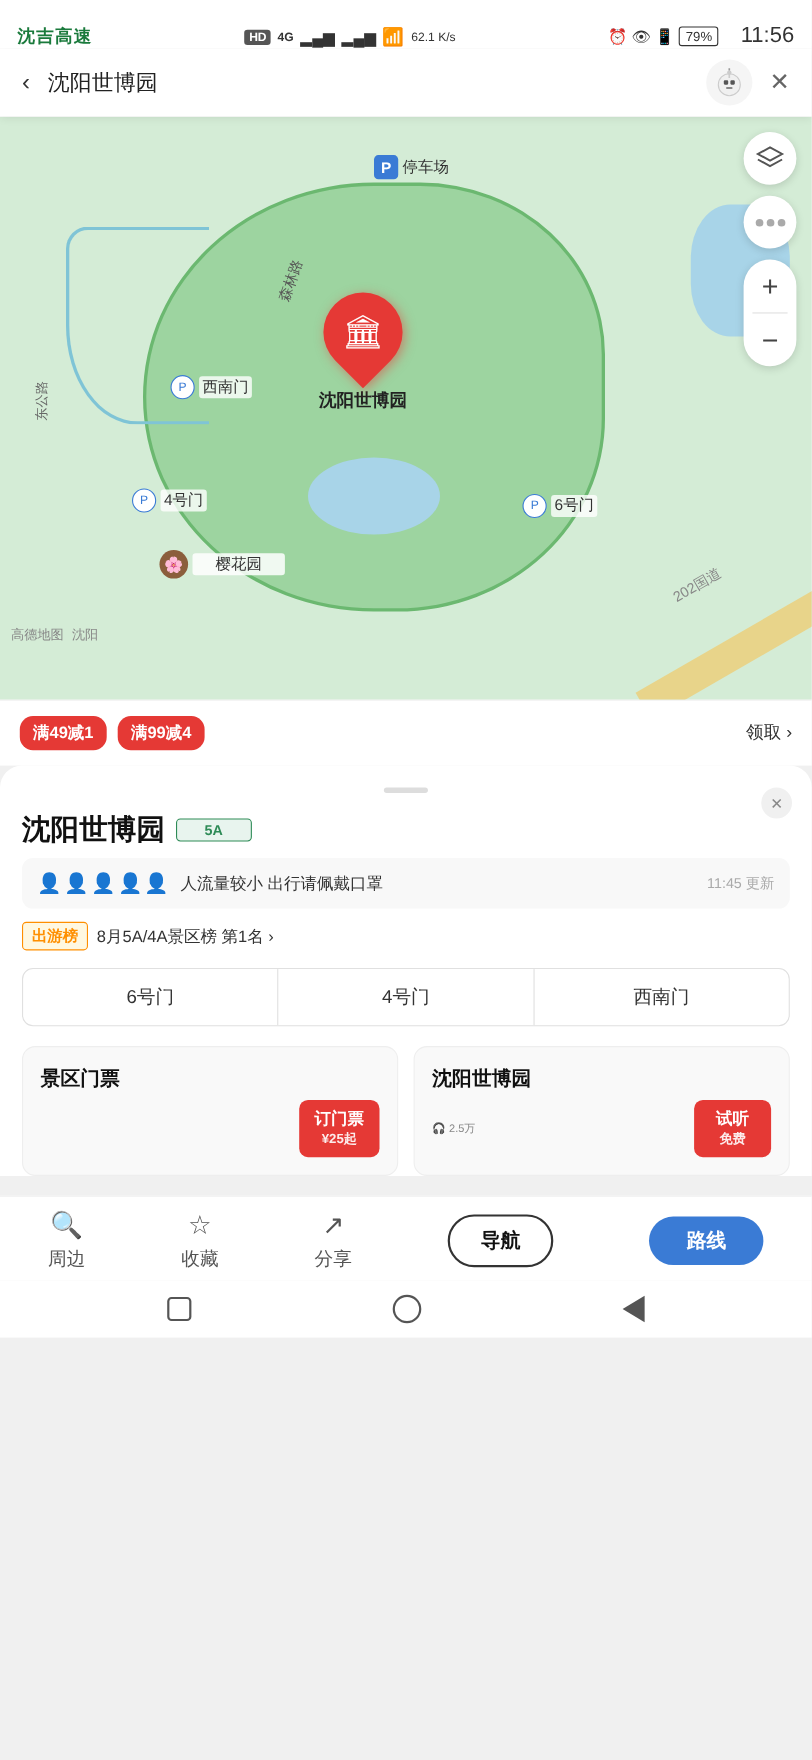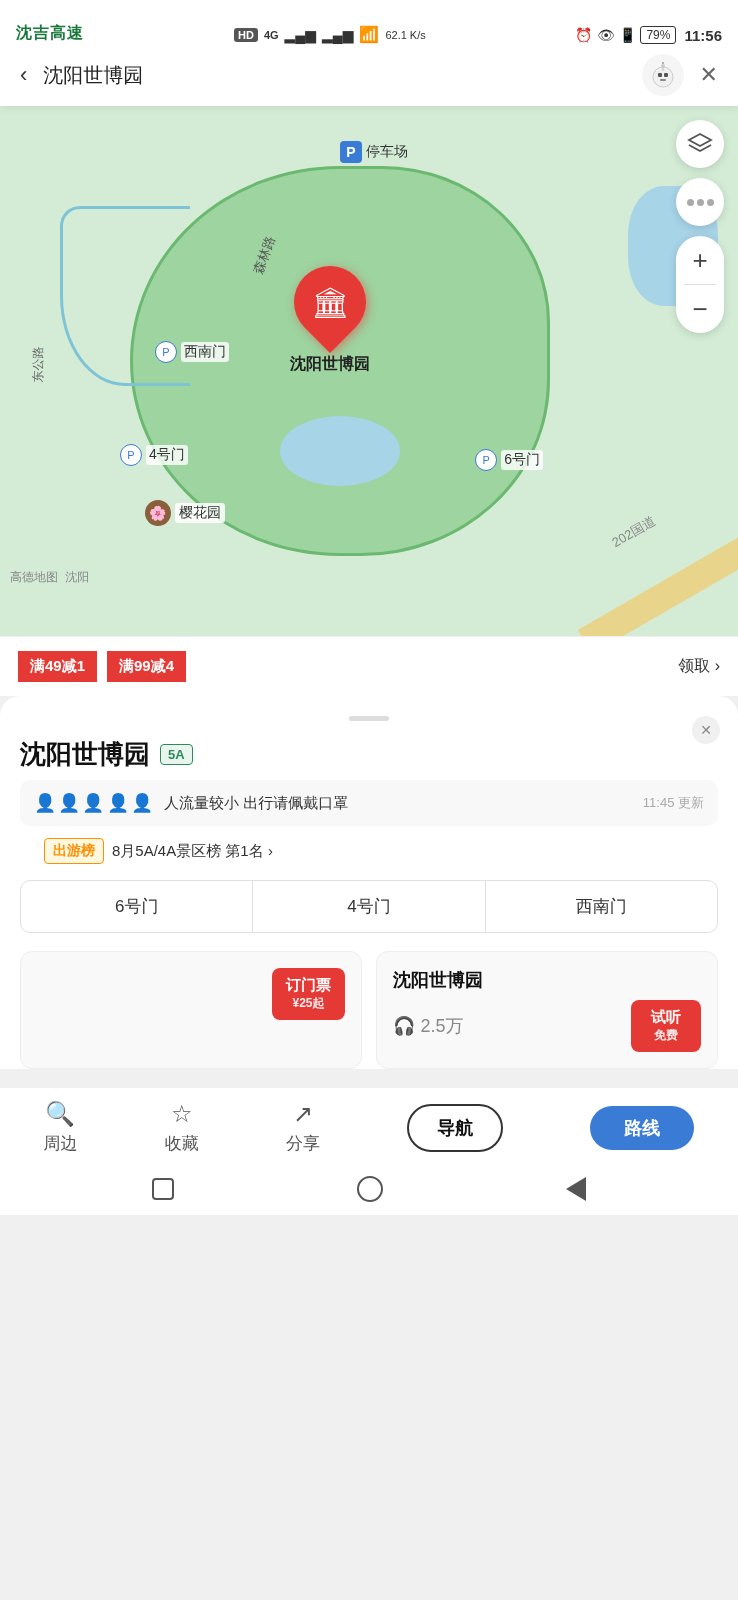--- a/index.html
+++ b/index.html
@@ -301,21 +301,21 @@
       display: flex;
       align-items: center;
       justify-content: center;
       font-size: 14px;
       color: white;
     }
     .poi-label {
       font-size: 14px;
       color: #333;
       background: rgba(255,255,255,0.85);
-      padding: 1px 4px;
+      padding: 1px 21px;
       border-radius: 3px;
     }
 
     
     .map-attribution {
       position: absolute;
       bottom: 50px;
       left: 10px;
       font-size: 12px;
       color: #888;
@@ -378,21 +378,21 @@
     .coupon-tags {
       display: flex;
       gap: 10px;
     }
     .coupon-tag {
       background: #e53935;
       color: white;
       font-size: 15px;
       font-weight: bold;
       padding: 6px 12px;
-      border-radius: 0;
+      border-radius: 12px;
     }
     .coupon-collect {
       font-size: 16px;
       color: #333;
       display: flex;
       align-items: center;
       gap: 4px;
       cursor: pointer;
     }
 
@@ -436,21 +436,21 @@
       font-size: 26px;
       font-weight: bold;
       color: #111;
     }
     .venue-badge-5a {
       background: #e8f4ee;
       border: 1.5px solid #2e8b57;
       color: #2e8b57;
       font-size: 13px;
       font-weight: bold;
-      padding: 2px 7px;
+      padding: 2px 25px;
       border-radius: 4px;
     }
 
     .venue-info {
       font-size: 16px;
       color: #555;
       margin-bottom: 14px;
       display: flex;
       align-items: center;
       gap: 10px;
@@ -502,21 +502,20 @@
       margin-bottom: 16px;
     }
     .rank-badge {
       background: #fff8e1;
       border: 1.5px solid #ff8f00;
       color: #ff8f00;
       font-size: 14px;
       font-weight: bold;
       padding: 3px 8px;
       border-radius: 4px;
-      margin-left: 24px;
     }
     .rank-text {
       font-size: 15px;
       color: #333;
     }
 
     
     .gates-row {
       display: flex;
       border: 1.5px solid #e0e0e0;
@@ -578,21 +577,21 @@
       font-weight: bold;
       cursor: pointer;
       text-align: center;
       min-width: 70px;
     }
     .ticket-btn-sub {
       font-size: 12px;
       color: rgba(255,255,255,0.9);
     }
     .audio-listeners {
-      font-size: 18px;
+      font-size: 10px;
       color: #888;
       display: flex;
       align-items: center;
       gap: 3px;
     }
 
     
     .bottom-nav {
       background: #fff;
       padding: 12px 0 8px;
@@ -678,21 +677,21 @@
     <span style="font-size:16px;">📶</span>
     <span style="font-size:11px;">62.1 K/s</span>
   </div>
   <div class="status-bar-right">
     <span style="font-size:14px;">⏰</span>
     <span style="font-size:14px;">👁</span>
     <span style="font-size:14px;">📱</span>
     <span style="border:1.5px solid #333;padding:1px 5px;border-radius:3px;font-size:12px;">
       <span>79</span>%
     </span>
-    <span style="font-size:15px;font-weight:700;margin-left:4px;">11:56</span>
+    <span style="font-size:20px;font-weight:400;margin-left:16px;">11:56</span>
   </div>
 </div>
 
 <div class="search-bar">
   <span class="search-back-btn">‹</span>
   <div class="search-input-area">沈阳世博园</div>
   <div class="search-robot-icon">
     <svg width="28" height="28" viewBox="0 0 28 28" fill="none">
       <circle cx="14" cy="16" r="10" fill="#f0f0f0" stroke="#ccc" stroke-width="1"></circle>
       <rect x="9" y="12" width="4" height="4" rx="1" fill="#555"></rect>
@@ -823,20 +822,21 @@
 
   <div class="gates-row">
     <div class="gate-item">6号门</div>
     <div class="gate-item">4号门</div>
     <div class="gate-item">西南门</div>
   </div>
 
   <div class="tickets-section">
 
     <div class="ticket-card">
+      <div class="ticket-card-title">景区门票</div>
       <div class="ticket-action-row">
         <div></div>
         <div class="ticket-btn">
           <div>订门票</div>
           <div class="ticket-btn-sub">¥25起</div>
         </div>
       </div>
     </div>
 
     <div class="ticket-card">

